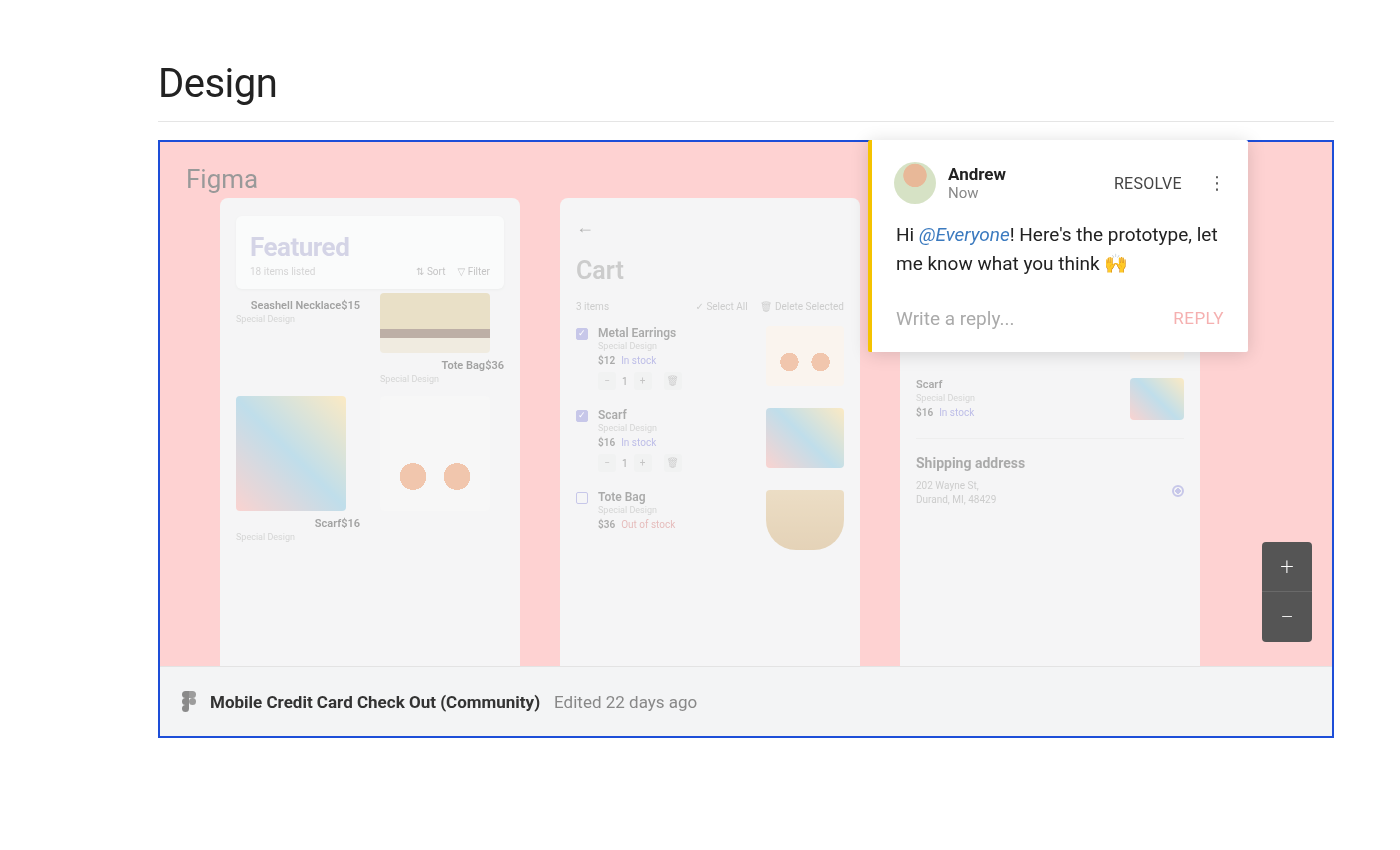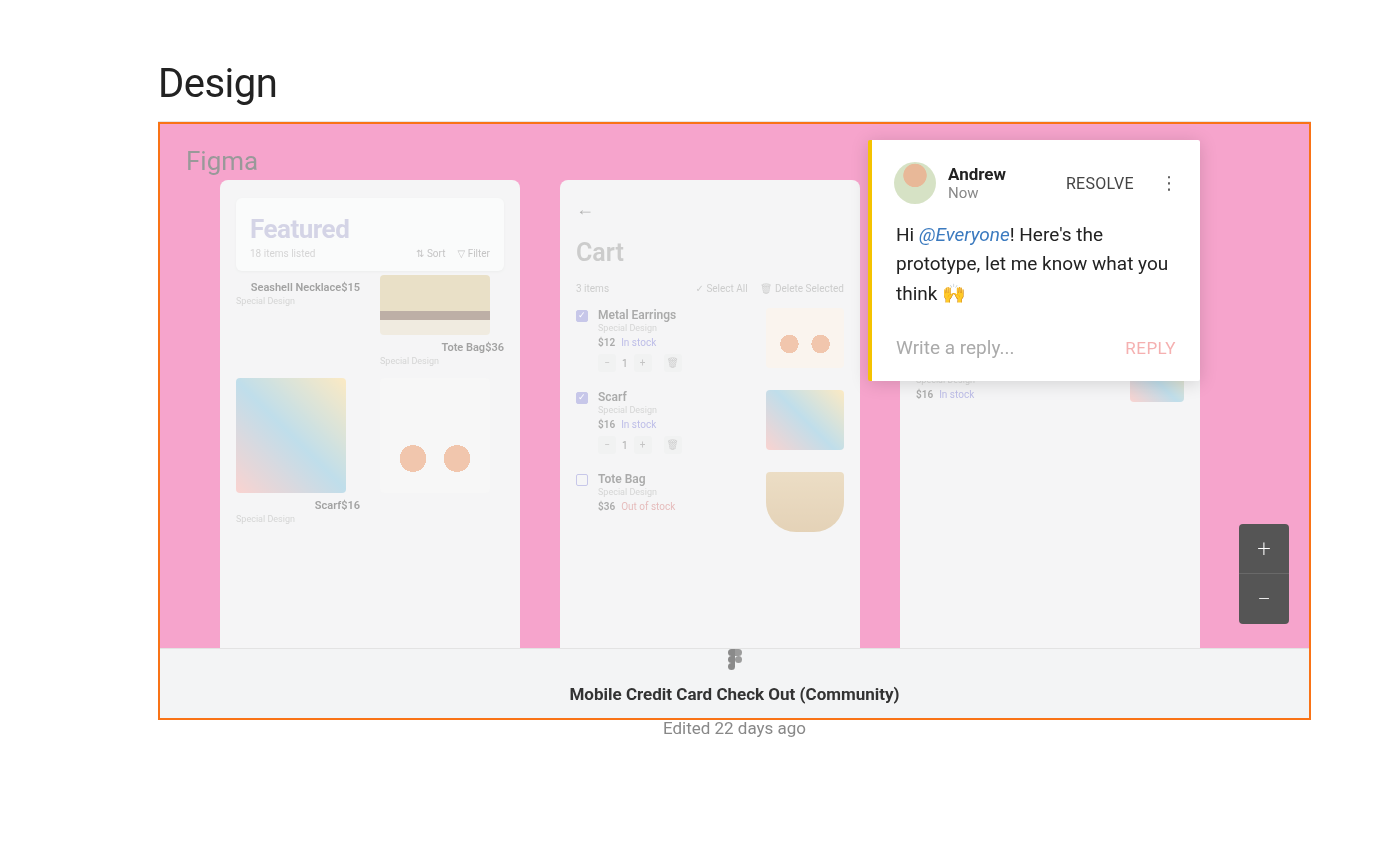--- a/index.html
+++ b/index.html
@@ -4,34 +4,35 @@
 <style>
 * { box-sizing: border-box; margin: 0; padding: 0; }
 body {
   font-family: -apple-system, BlinkMacSystemFont, "Segoe UI", Roboto, sans-serif;
   background: #fff;
   width: 1400px;
   height: 850px;
   position: relative;
 }
 .page {
-  padding: 60px 89px 0 158px;
+  padding: 60px 66px 0 158px;
 }
 .page-title {
   font-size: 40px;
   font-weight: 400;
   color: #222;
   letter-spacing: -0.5px;
   padding-bottom: 14px;
   border-bottom: 1px solid #e5e5e5;
 }
 .canvas-wrap {
-  position: relative;
-  border: 2px solid #f97316;
-  background: #ec4899;
+  margin-top: 18px;
+  position: relative;
+  border: 2px solid #1d4ed8;
+  background: #fca5a5;
 }
 .canvas-inner {
   position: relative;
   height: 524px;
   overflow: hidden;
 }
 .overlay {
   position: absolute;
   inset: 0;
   background: rgba(255,255,255,0.5);
@@ -191,41 +192,40 @@
 .ship-radio { float: right; width: 12px; height: 12px; border: 2px solid #8f8fd3; border-radius: 50%; background: radial-gradient(circle, #8f8fd3 45%, transparent 48%); margin-top: -22px; }
 
 .canvas-footer {
   height: 70px;
   border-top: 1px solid #e3e3e3;
   display: flex;
   align-items: center;
   padding: 0 22px;
   gap: 14px;
   background: #f3f4f5;
-  flex-direction: column;
 }
 .figma-logo {
   width: 14px;
   display: flex;
   flex-wrap: wrap;
 }
 .figma-logo span { width: 7px; height: 7px; border-radius: 50%; }
 .fl-1 { background: #8a8a8a; border-radius: 4px 0 0 4px !important; }
 .fl-2 { background: #9c9c9c; border-radius: 0 4px 4px 0 !important; }
 .fl-3 { background: #8a8a8a; border-radius: 4px 0 0 4px !important; }
 .fl-4 { background: #9c9c9c; border-radius: 50% !important; }
 .fl-5 { background: #8a8a8a; border-radius: 4px 0 4px 4px !important; }
 .file-name { font-size: 17px; font-weight: 700; color: #333; }
 .file-edited { font-size: 17px; color: #888; }
 
 .comment-card {
   position: absolute;
   top: 140px;
   left: 868px;
-  width: 332px;
+  width: 380px;
   background: #fff;
   border-radius: 2px;
   box-shadow: 0 2px 18px rgba(0,0,0,0.15);
   z-index: 20;
   border-left: 4px solid #f5c300;
 }
 .comment-head {
   display: flex;
   align-items: center;
   padding: 22px 22px 12px 22px;
@@ -394,20 +394,28 @@
             </div>
             <div class="th ear"></div>
           </div>
           <div class="w-item">
             <div class="txt">
               <div class="nm">Scarf</div>
               <div class="sd">Special Design</div>
               <div class="pl"><span class="p">$16</span><span class="s">In stock</span></div>
             </div>
             <div class="th scf"></div>
+          </div>
+          <div class="ship-section">
+            <div class="ship-title">Shipping address</div>
+            <div class="ship-addr">
+              <span>202 Wayne St,</span><br>
+              <span>Durand, MI, 48429</span>
+            </div>
+            <div class="ship-radio"></div>
           </div>
         </div>
 
       </div>
 
       <div class="zoom-controls">
         <div class="zb">+</div>
         <div class="zb">−</div>
       </div>
     </div>

